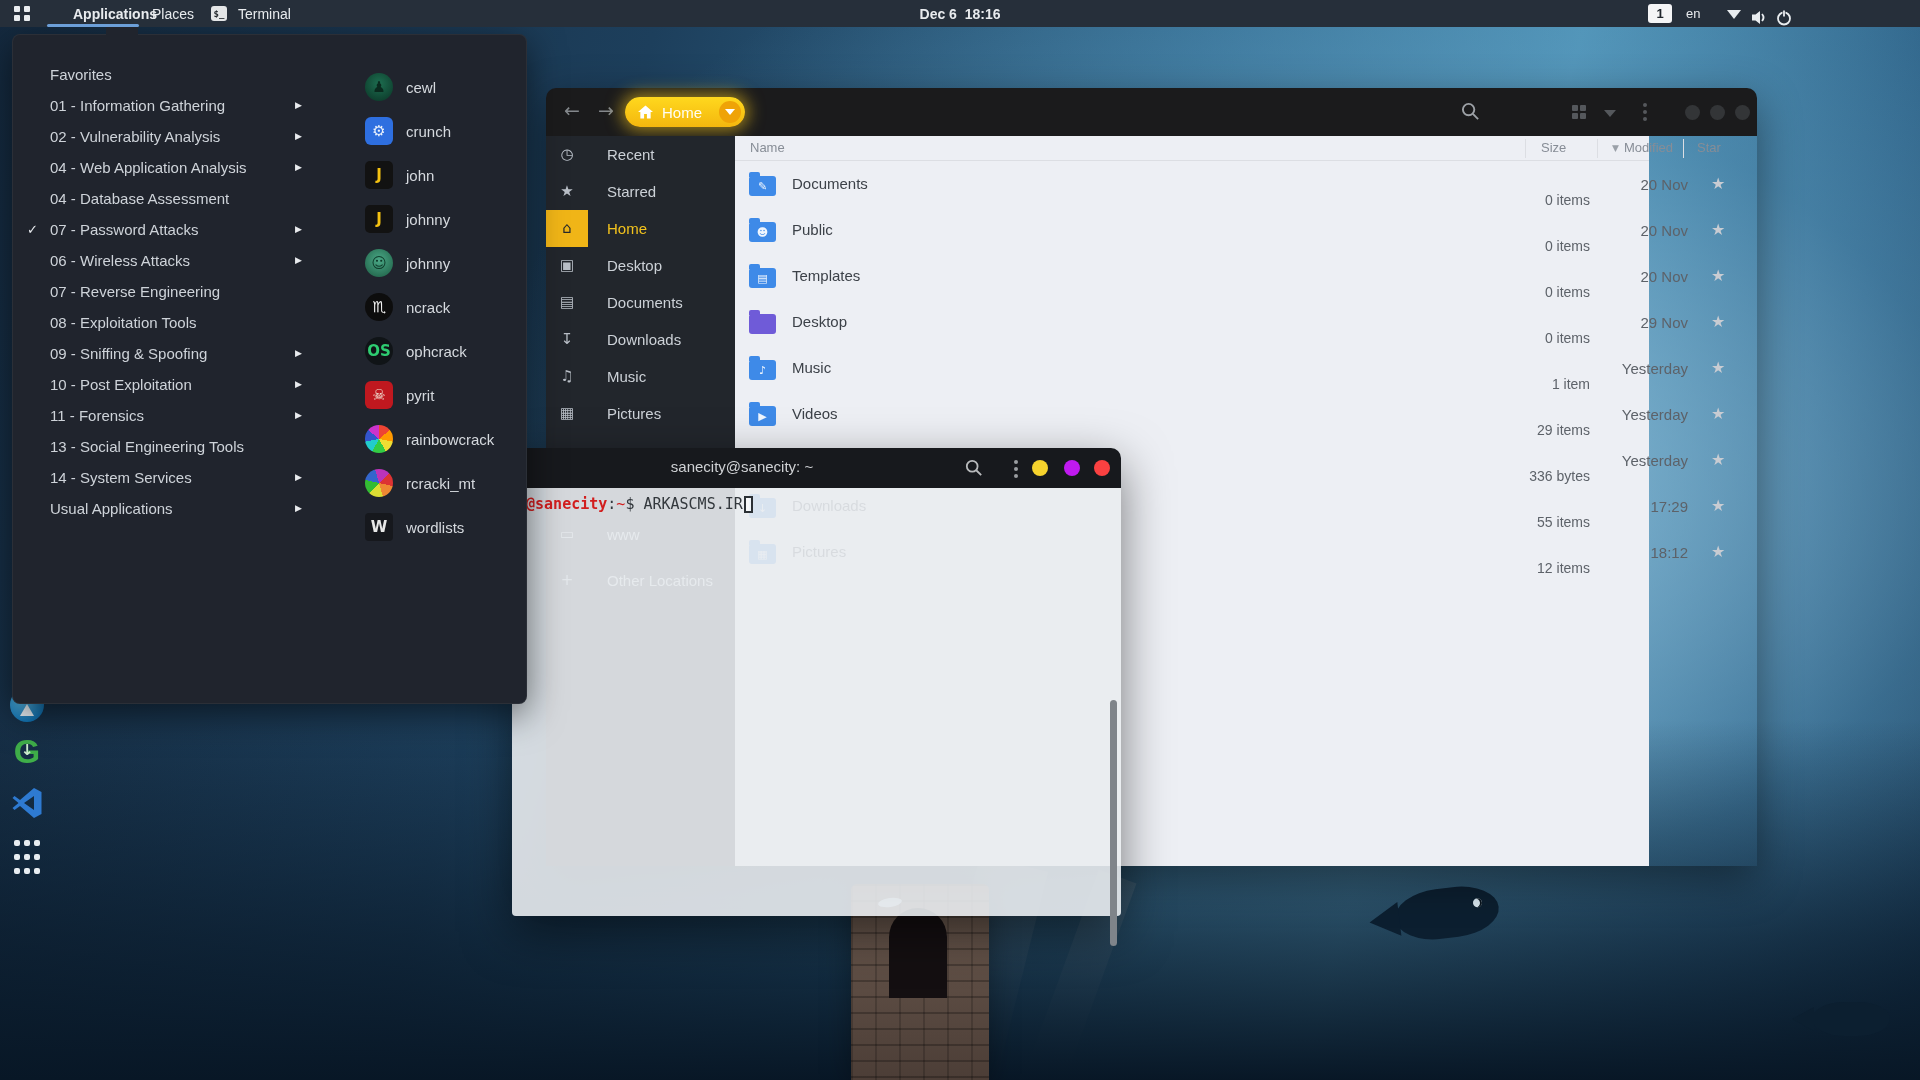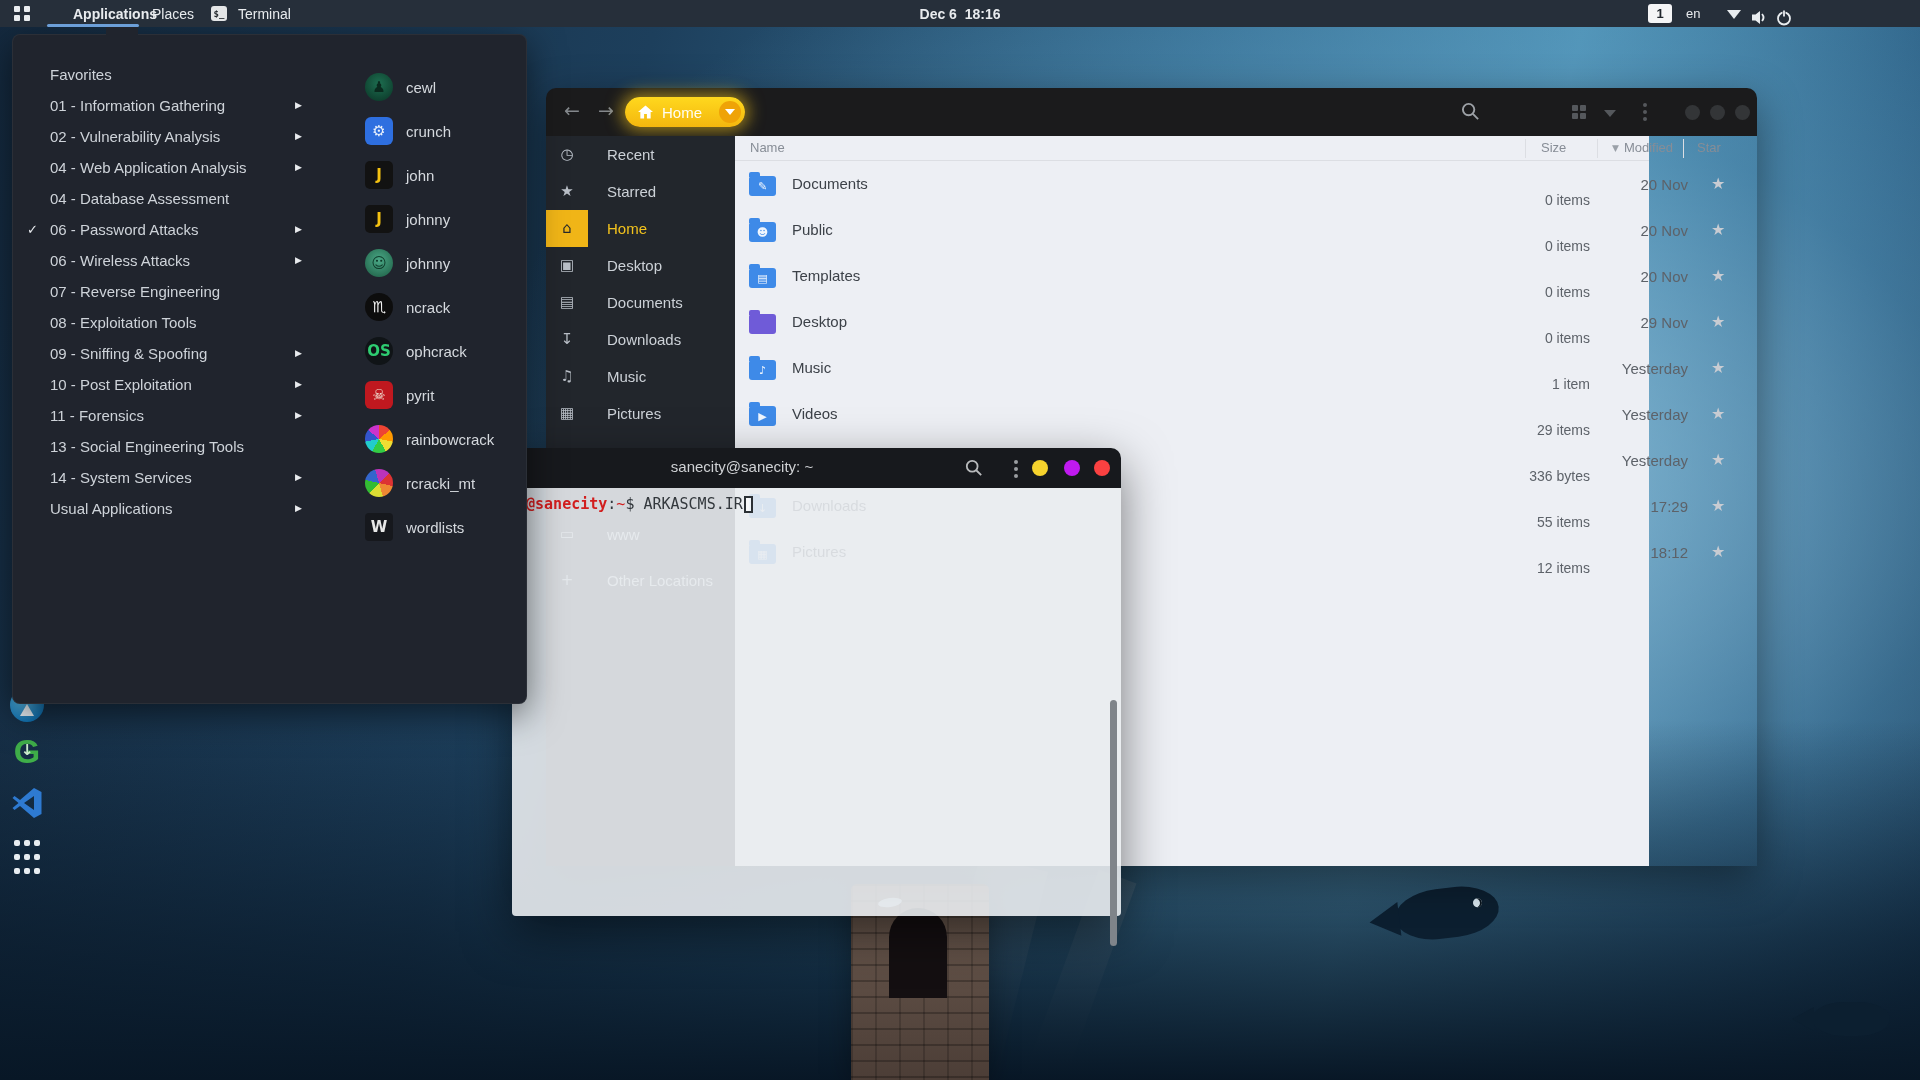--- a/index.html
+++ b/index.html
@@ -473,21 +473,21 @@
         </li>
 
         <li class="cat-item">
           <span class="check glyph">✓</span>
           <span>04 - Database Assessment</span>
           <span class="chev glyph">▶</span>
         </li>
 
         <li class="cat-item">
           <span class="check glyph on">✓</span>
-          <span>06 - Password Attacks</span>
+          <span>07 - Password Attacks</span>
           <span class="chev glyph on">▶</span>
         </li>
 
         <li class="cat-item">
           <span class="check glyph">✓</span>
           <span>06 - Wireless Attacks</span>
           <span class="chev glyph on">▶</span>
         </li>
 
         <li class="cat-item">

